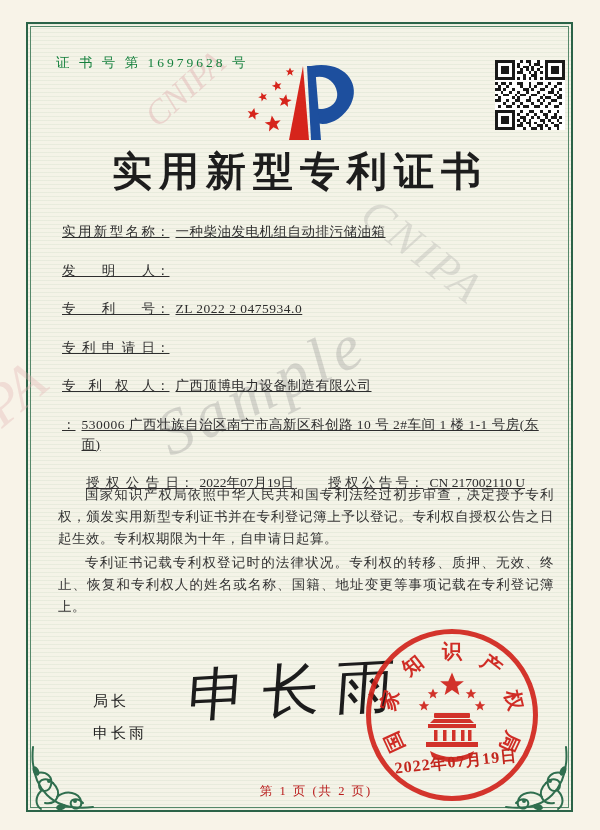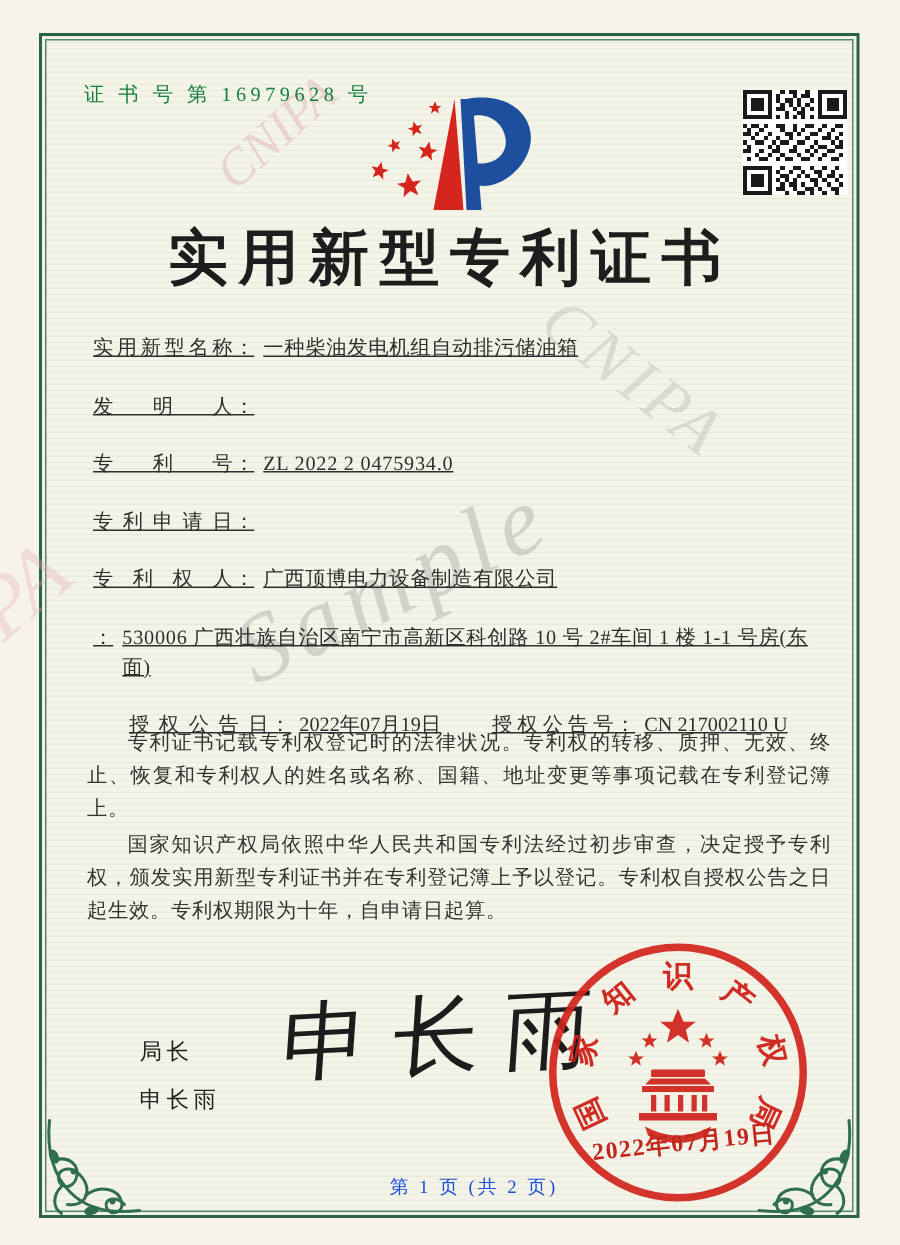--- a/index.html
+++ b/index.html
@@ -54,21 +54,21 @@
 
   .seal{position:absolute;left:366px;top:629px;width:172px;height:172px;}
   .seal-ring{position:absolute;inset:0;border:5px solid rgba(208,36,28,0.92);border-radius:50%;}
   .seal-char{position:absolute;left:50%;top:50%;width:22px;height:22px;margin:-11px 0 0 -11px;
              color:rgba(205,33,26,0.95);font-size:20px;font-weight:700;text-align:center;line-height:22px;}
   .emblem{position:absolute;left:50%;top:50%;width:104px;height:110px;margin:-52px 0 0 -52px;}
   .sealdate{position:absolute;left:358px;top:752px;width:196px;text-align:center;
             color:#c2261d;font-size:16px;font-weight:700;letter-spacing:1px;transform:rotate(-6deg);}
 
   .footer{position:absolute;left:0;right:0;top:783px;text-align:center;font-size:12.5px;
-          letter-spacing:2px;color:#1d4ed8;padding-left:32px;}
+          letter-spacing:2px;color:#b91c1c;padding-left:32px;}
   .corner{position:absolute;width:74px;height:76px;}
   .corner-bl{left:27px;bottom:17px;}
   .corner-br{right:28px;bottom:17px;transform:scaleX(-1);}
 </style>
 </head>
 <body>
 
 <div class="frame">
   <div class="frame-inner"></div>
 </div>
@@ -278,22 +278,22 @@
     </span>
     <span class="gpair gpair2">
       <span class="flabel">授权公告号</span>
         <span class="colon">：</span>
       <span>CN 217002110 U</span>
     </span>
   </div>
 </div>
 
 <div class="paras">
+  <p>国家知识产权局依照中华人民共和国专利法经过初步审查，决定授予专利权，颁发实用新型专利证书并在专利登记簿上予以登记。专利权自授权公告之日起生效。专利权期限为十年，自申请日起算。</p>
   <p>专利证书记载专利权登记时的法律状况。专利权的转移、质押、无效、终止、恢复和专利权人的姓名或名称、国籍、地址变更等事项记载在专利登记簿上。</p>
-  <p>国家知识产权局依照中华人民共和国专利法经过初步审查，决定授予专利权，颁发实用新型专利证书并在专利登记簿上予以登记。专利权自授权公告之日起生效。专利权期限为十年，自申请日起算。</p>
 </div>
 
 <div class="director">
   <div>局长</div>
   <div>申长雨</div>
 </div>
 <div class="signature">申长雨</div>
 
 <div class="seal">
   <div class="seal-ring"></div>

